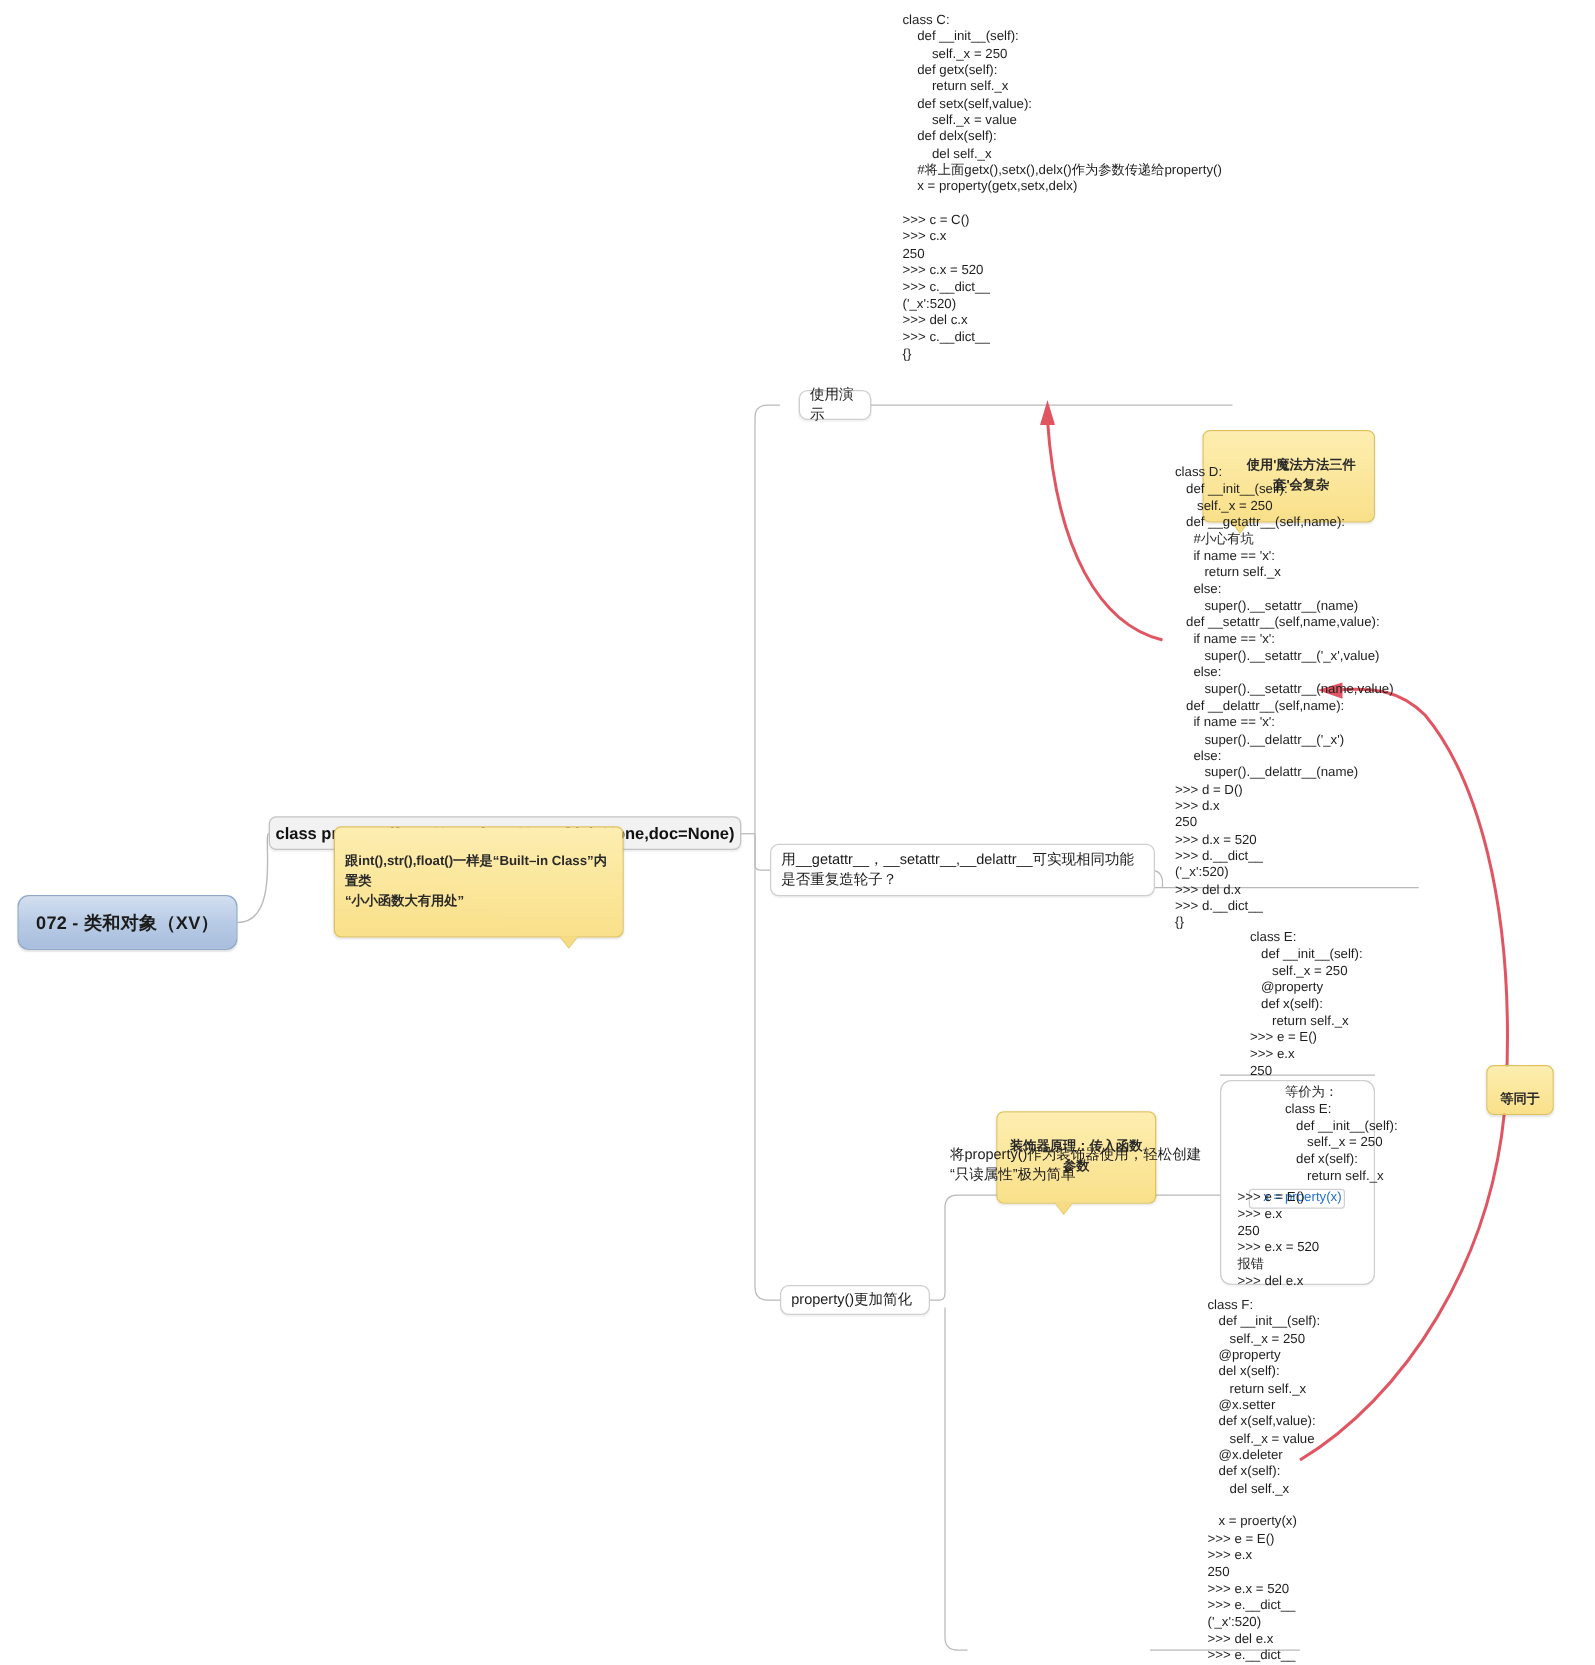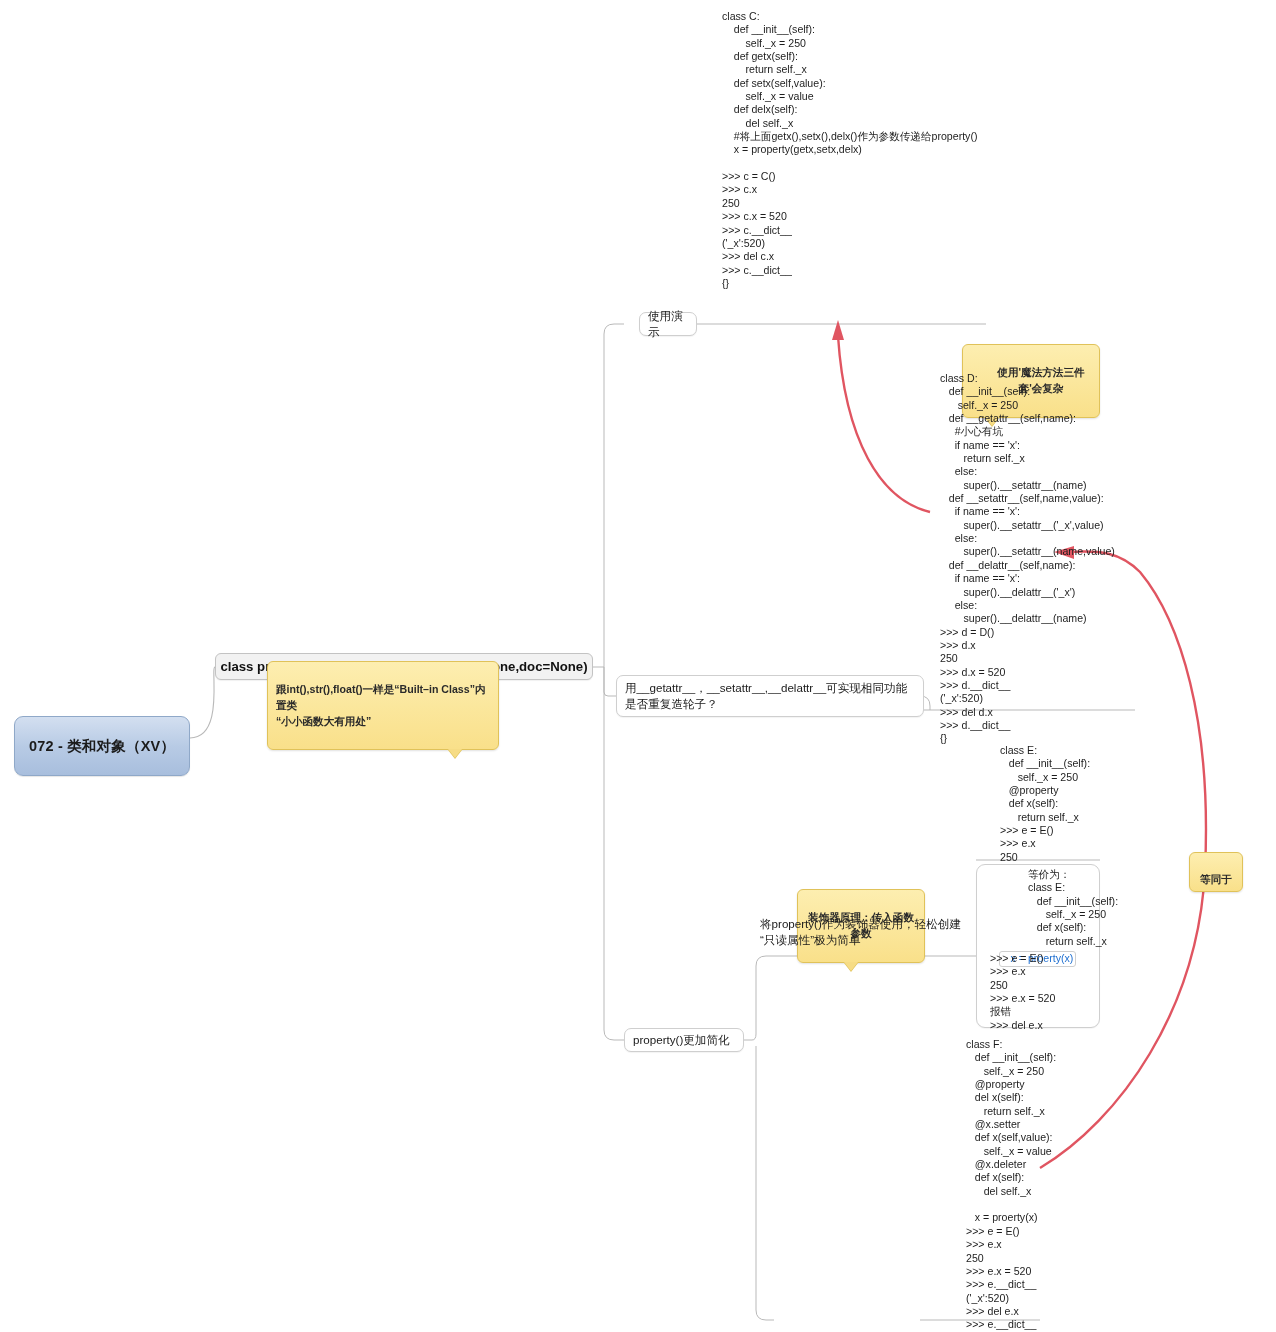--- a/index.html
+++ b/index.html
@@ -8,21 +8,21 @@
     font-family:"Liberation Sans","DejaVu Sans",sans-serif;
     color:#1a1a1a;
   }
   #canvas{position:absolute;inset:0;width:1276px;height:1332px;}
   #wires{position:absolute;left:0;top:0;width:1276px;height:1332px;pointer-events:none;}
 
   
   .node{position:absolute;box-sizing:border-box;}
 
   .root-node{
-    left:14px;top:716px;width:176px;height:60px;
+    left:14px;top:716px;width:176px;height:44px;
     border:1px solid #8fa8c8;border-radius:9px;
     background:linear-gradient(180deg,#d3dff0 0%,#b8cbe5 50%,#a8bedd 100%);
     display:flex;align-items:center;justify-content:center;
     font-size:14.5px;font-weight:bold;color:#1b1b1b;letter-spacing:.2px;
     box-shadow:0 1px 1px rgba(0,0,0,.10);
   }
 
   .main-node{
     left:215px;top:653px;width:378px;height:27px;
     border:1px solid #c3c3c3;border-radius:6px;background:#f2f2f2;

